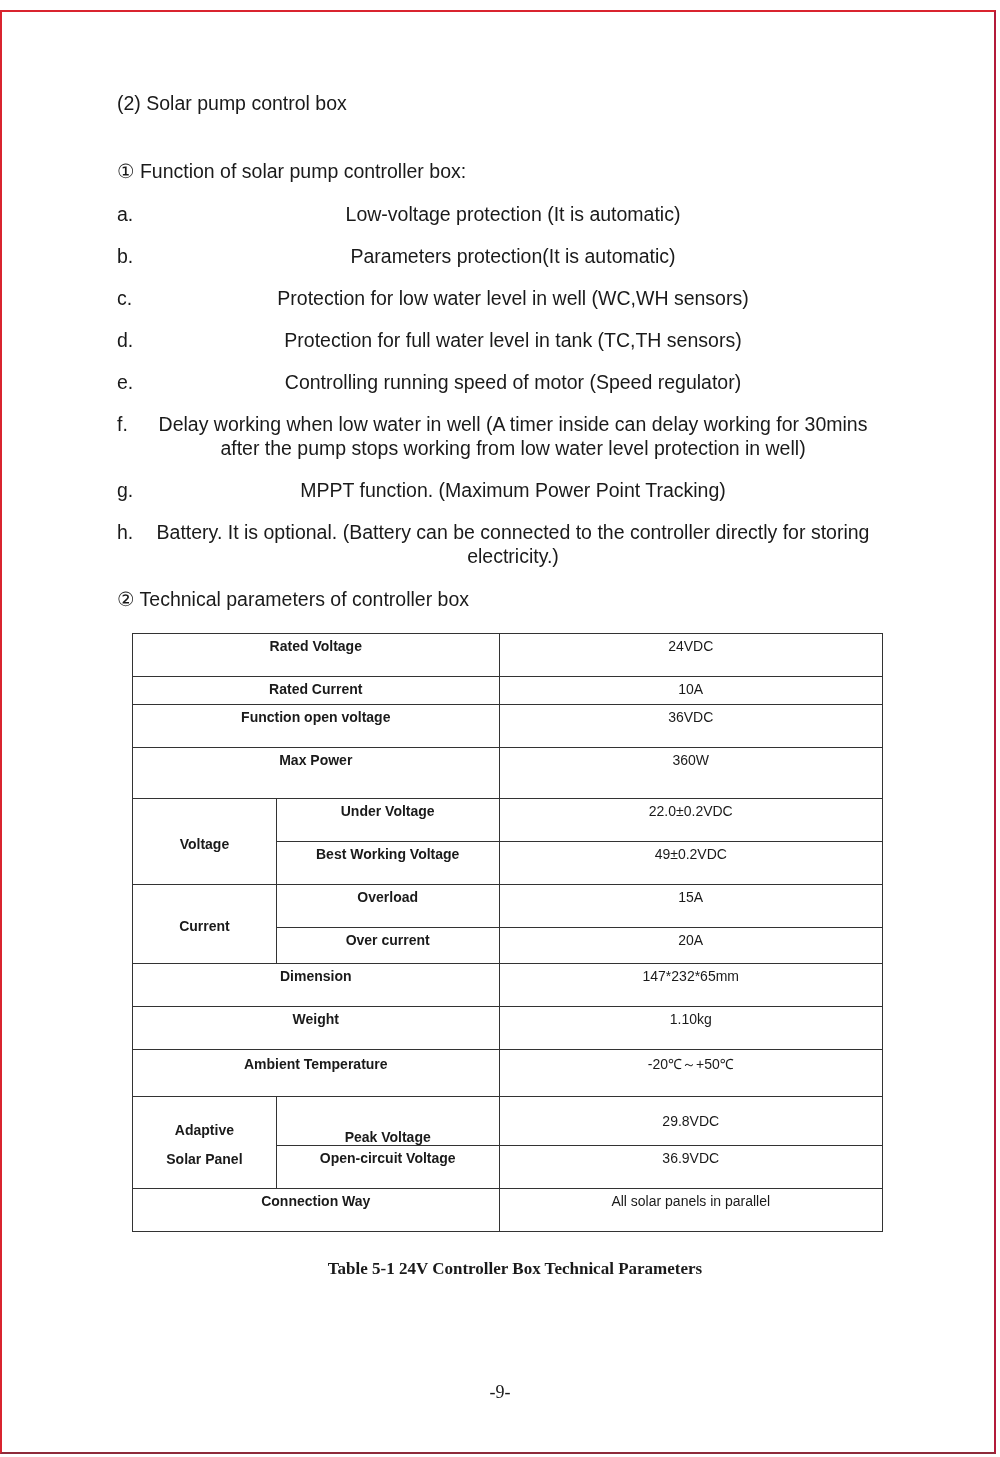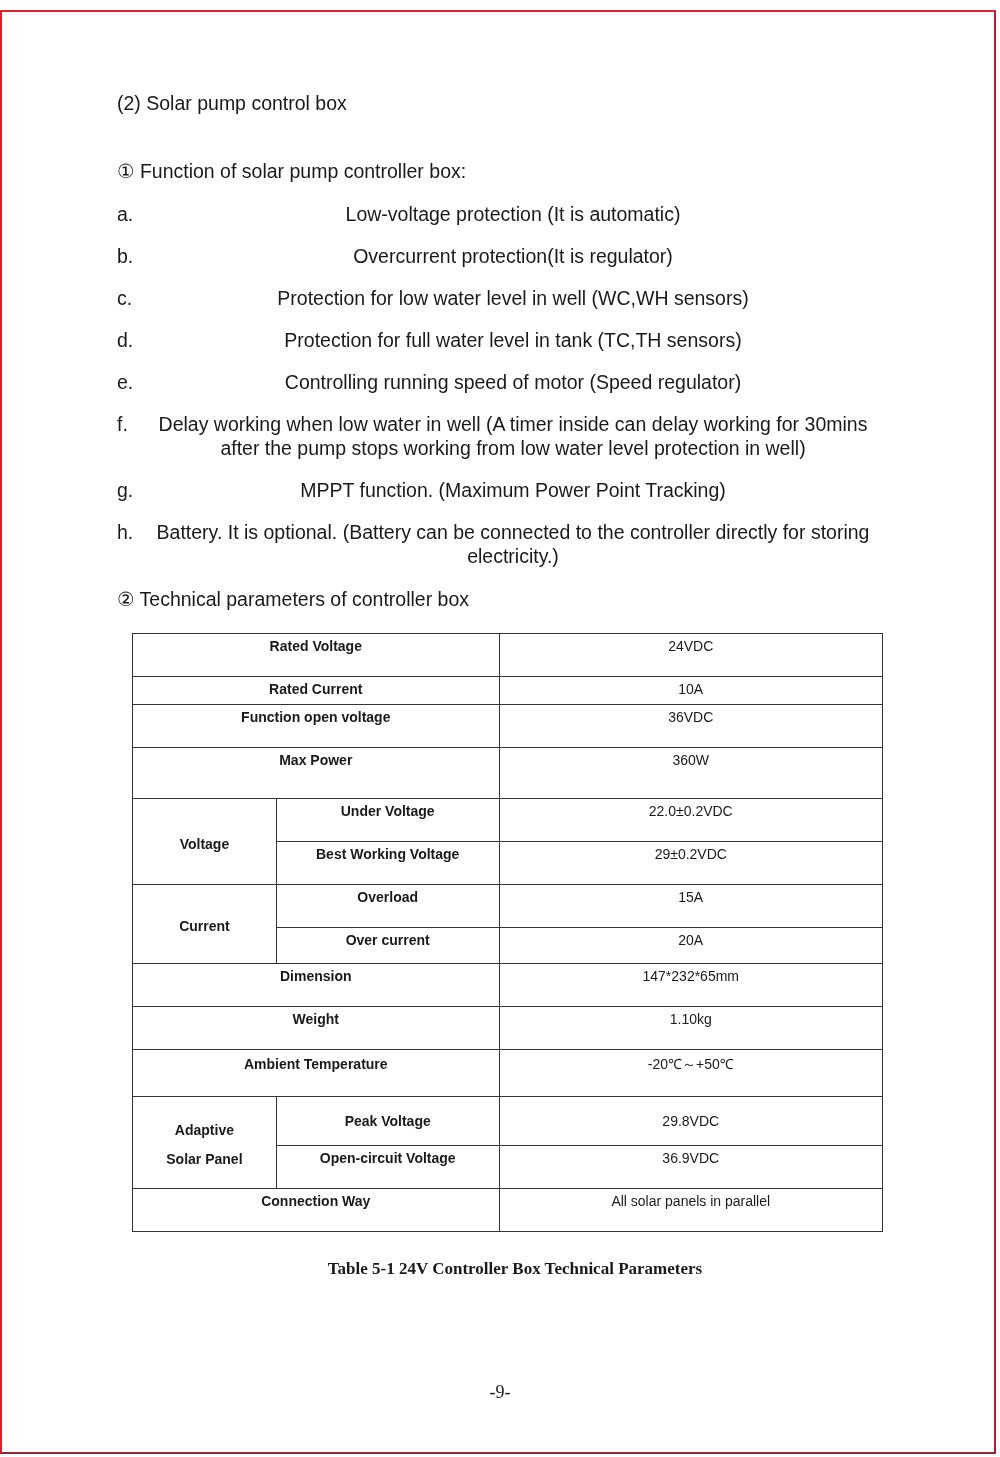--- a/index.html
+++ b/index.html
@@ -27,21 +27,21 @@
 <div class="section-title">(2) Solar pump control box</div>
 <div class="func-heading">① Function of solar pump controller box:</div>
 
 <div class="list">
   <div class="list-item">
       <span class="letter">a.</span>
       <span class="text">Low-voltage protection (It is automatic)</span>
     </div>
   <div class="list-item">
       <span class="letter">b.</span>
-      <span class="text">Overcurrent protection(It is regulator)</span>
+      <span class="text">Parameters protection(It is automatic)</span>
     </div>
   <div class="list-item">
       <span class="letter">c.</span>
       <span class="text">Protection for low water level in well (WC,WH sensors)</span>
     </div>
   <div class="list-item">
       <span class="letter">d.</span>
       <span class="text">Protection for full water level in tank (TC,TH sensors)</span>
     </div>
   <div class="list-item">
@@ -87,21 +87,21 @@
     <td colspan="2" class="lbl">Max Power</td>
     <td>360W</td>
   </tr>
   <tr style="height:43px">
     <td rowspan="2" class="grp">Voltage</td>
     <td class="lbl">Under Voltage</td>
     <td>22.0±0.2VDC</td>
   </tr>
   <tr style="height:43px">
     <td class="lbl">Best Working Voltage</td>
-    <td>29±0.2VDC</td>
+    <td>49±0.2VDC</td>
   </tr>
   <tr style="height:43px">
     <td rowspan="2" class="grp">Current</td>
     <td class="lbl">Overload</td>
     <td>15A</td>
   </tr>
   <tr style="height:36px">
     <td class="lbl">Over current</td>
     <td>20A</td>
   </tr>
@@ -115,21 +115,21 @@
   </tr>
   <tr style="height:47px">
     <td colspan="2" class="lbl" style="padding-top:6px">Ambient Temperature</td>
     <td style="padding-top:4px">-20℃～+50℃</td>
   </tr>
   <tr style="height:49px">
     <td rowspan="2" class="grp">
       <div>Adaptive</div>
       <div style="margin-top:13px">Solar Panel</div>
     </td>
-    <td class="lbl" style="padding-top:16px">Peak Voltage</td>
+    <td class="lbl" style="padding-top:32px">Peak Voltage</td>
     <td style="padding-top:16px">29.8VDC</td>
   </tr>
   <tr style="height:43px">
     <td class="lbl">Open-circuit Voltage</td>
     <td>36.9VDC</td>
   </tr>
   <tr style="height:43px">
     <td colspan="2" class="lbl">Connection Way</td>
     <td>All solar panels in parallel</td>
   </tr>

